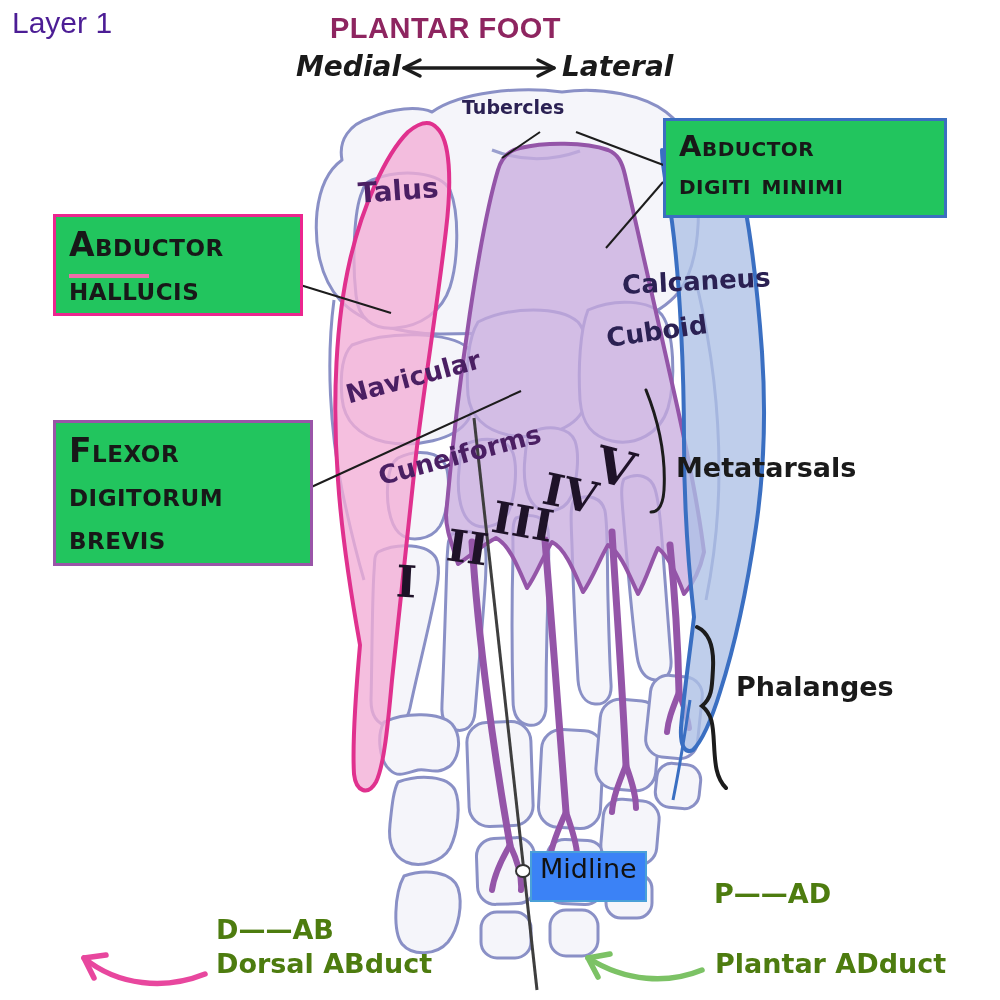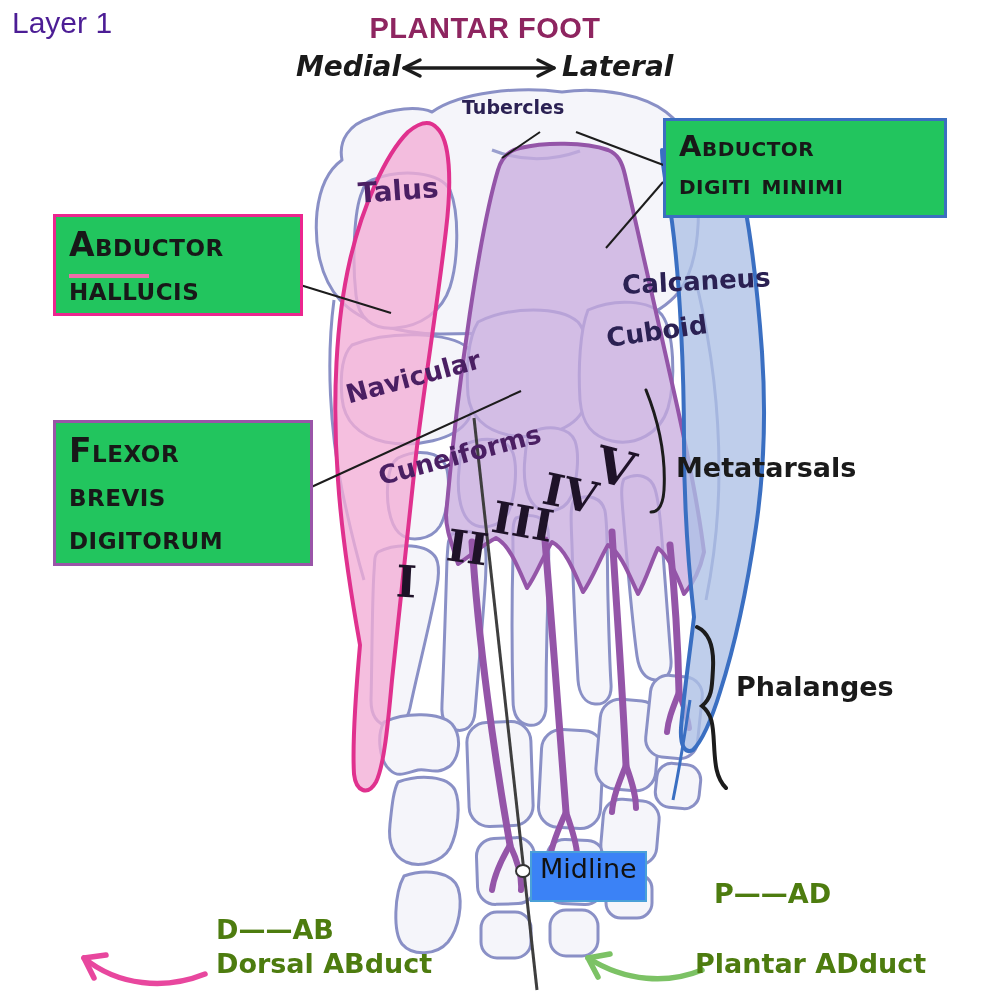--- a/index.html
+++ b/index.html
@@ -4,21 +4,21 @@
 <style>
   html,body{margin:0;padding:0;background:#ffffff;}
   #stage{position:relative;width:1000px;height:1000px;background:#ffffff;overflow:hidden;
          font-family:"DejaVu Sans",sans-serif;}
   svg{position:absolute;left:0;top:0;}
   .lbl{position:absolute;white-space:nowrap;color:#2b2153;font-weight:bold;}
   .plum{color:#4a1f63;}
   .black{color:#1a1a1a;}
   .layer-title{position:absolute;left:12px;top:6px;font-size:30px;color:#4c1d95;
                font-family:"Liberation Sans",sans-serif;font-weight:normal;}
-  .page-title{position:absolute;left:330px;top:12px;width:310px;text-align:center;
+  .page-title{position:absolute;left:330px;top:12px;width:310px;
               font-size:29px;font-weight:bold;letter-spacing:.5px;color:#8e2560;
               font-family:"Liberation Sans",sans-serif;}
   .dir{position:absolute;top:50px;font-size:28px;font-style:italic;font-weight:bold;color:#1a1a1a;}
   .mbox{position:absolute;background:#22c55e;border:3px solid #000;padding:6px 13px 4px 13px;}
   .mline{font-variant:small-caps;font-weight:bold;font-size:33px;line-height:1.32;
          letter-spacing:.5px;color:#181818;}
   .mline.sm{font-size:29px;}
   .underline-ab{position:absolute;left:13px;top:57px;width:80px;height:4px;background:#f06daa;}
   .numeral{position:absolute;font-family:"DejaVu Serif",serif;font-weight:bold;color:#1e1228;}
   .midline-box{position:absolute;left:530px;top:851px;background:#3b82f6;border:2px solid #4aa0d8;
@@ -167,24 +167,24 @@
     <div class="mline">Abductor</div>
     <div class="mline">hallucis</div>
     <div class="underline-ab"></div>
   </div>
   <div class="mbox" style="left:663px;top:118px;width:252px;height:84px;border-color:#3b6fc0;">
     <div class="mline sm">Abductor</div>
     <div class="mline sm">digiti minimi</div>
   </div>
   <div class="mbox" style="left:53px;top:420px;width:228px;height:130px;border-color:#9a55a8;">
     <div class="mline">Flexor</div>
+    <div class="mline">digitorum</div>
     <div class="mline">brevis</div>
-    <div class="mline">digitorum</div>
   </div>
 
   <div class="midline-box">Midline</div>
 
   <div class="legend" style="left:216px;top:914px;">D——AB</div>
   <div class="legend" style="left:216px;top:948px;">Dorsal ABduct</div>
   <div class="legend" style="left:714px;top:878px;">P——AD</div>
-  <div class="legend" style="left:695px;top:948px;">Plantar ADduct</div>
+  <div class="legend" style="left:715px;top:948px;">Plantar ADduct</div>
 
 </div>
 
 </body></html>

